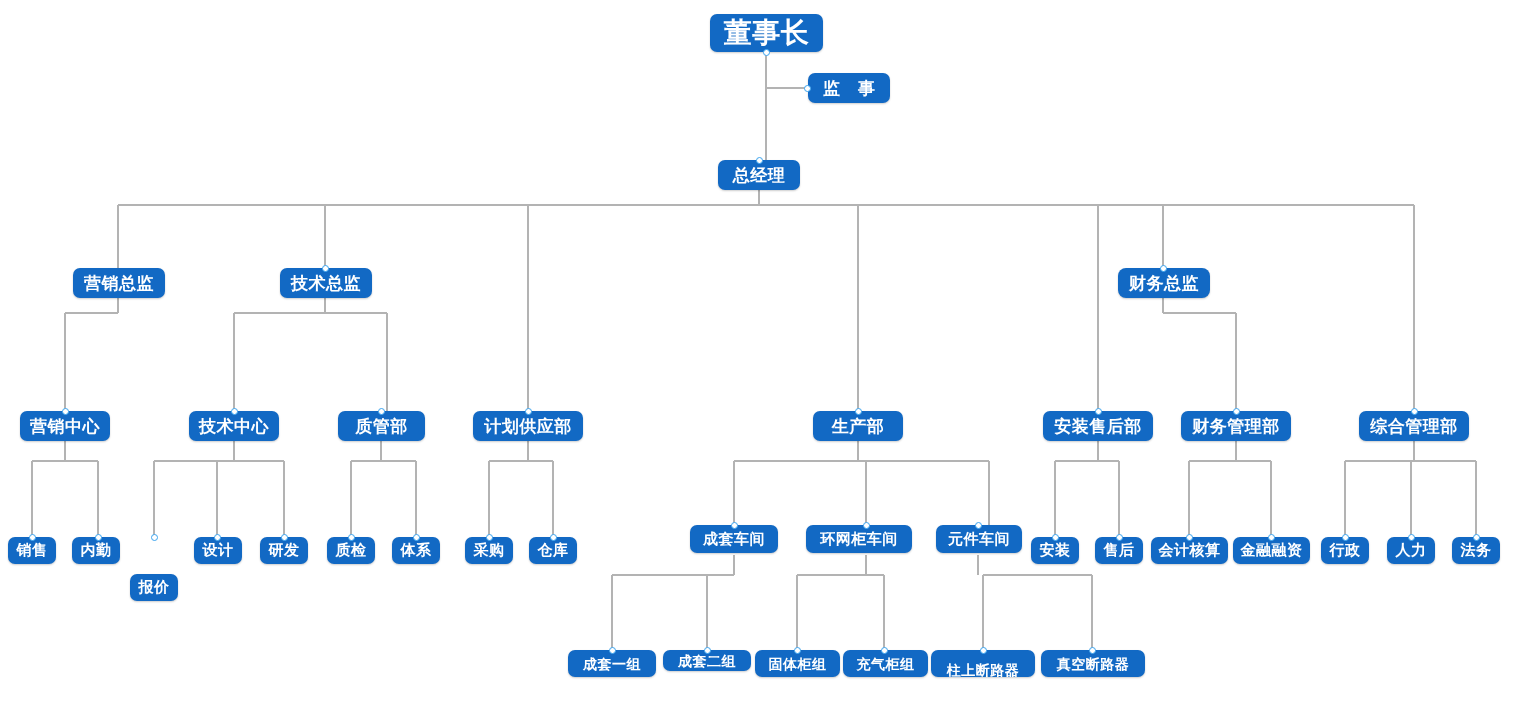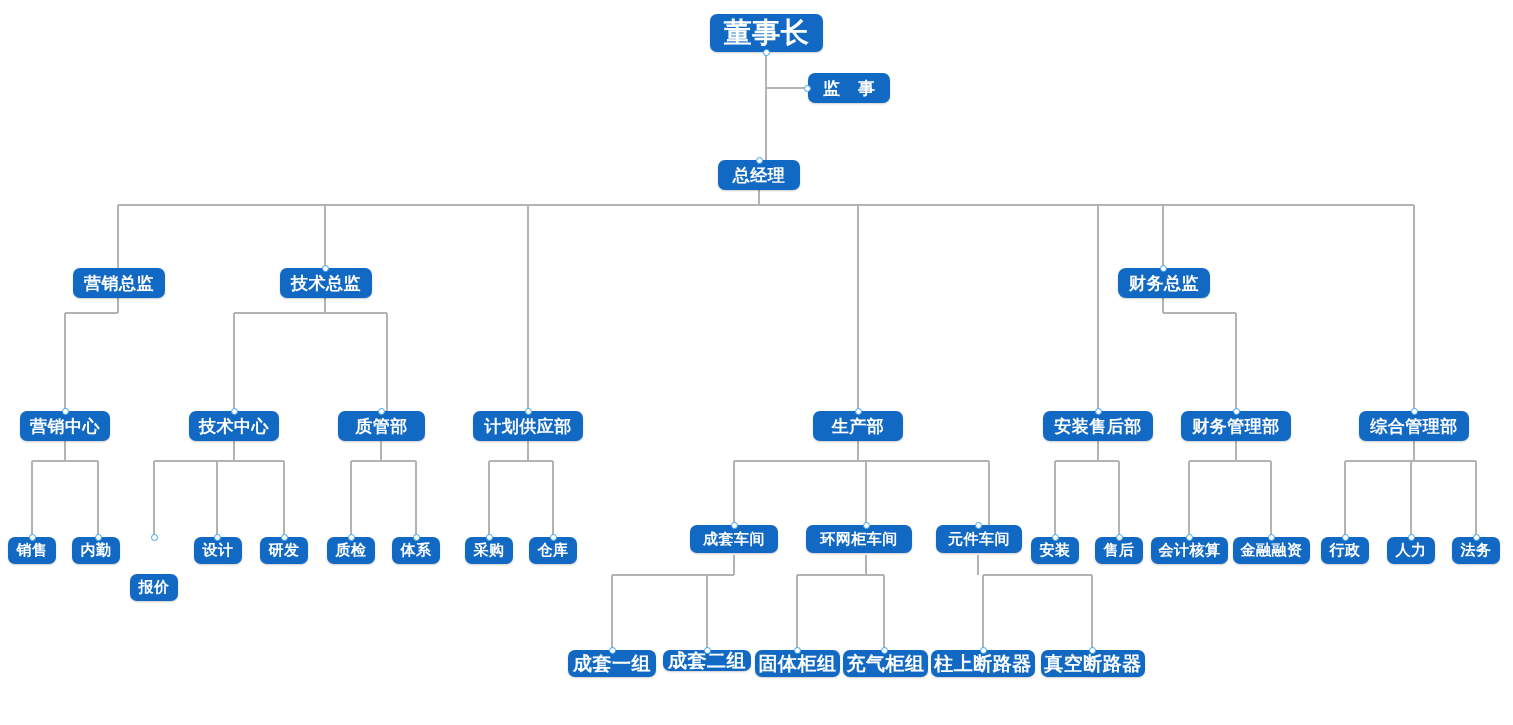--- a/index.html
+++ b/index.html
@@ -40,21 +40,21 @@
   .node .lbl{
     display:block;
     line-height:1;
     text-align:center;
   }
   
   .s-root{ font-size:28px; font-weight:600; }
   .s-l2  { font-size:17px; font-weight:600; }
   .s-l3  { font-size:17px; font-weight:600; }
   .s-l4  { font-size:15px; font-weight:600; }
-  .s-l5  { font-size:19px; font-weight:600; }
+  .s-l5  { font-size:14px; font-weight:600; }
   .node.wide-space .lbl{ letter-spacing:6px; text-indent:6px; }
 
   
   .port{
     position:absolute;
     width:7px; height:7px;
     box-sizing:border-box;
     border:1.4px solid #3ba3ee;
     background:#ffffff;
     border-radius:50%;
@@ -334,21 +334,21 @@
   <div class="node s-l5" style="left:755px;top:650px;width:85px;height:27px;align-items:center;">
     <span class="lbl">固体柜组</span>
   </div>
   <span class="port" style="left:794px;top:647px;"></span>
 
   <div class="node s-l5" style="left:843px;top:650px;width:85px;height:27px;">
     <span class="lbl">充气柜组</span>
   </div>
   <span class="port" style="left:881px;top:647px;"></span>
 
-  <div class="node s-l5" style="left:931px;top:650px;width:104px;height:27px;">
+  <div class="node s-l5" style="left:931px;top:650px;width:104px;height:27px;align-items:flex-end;">
     <span class="lbl">柱上断路器</span>
   </div>
   <span class="port" style="left:980px;top:647px;"></span>
 
   <div class="node s-l5" style="left:1041px;top:650px;width:104px;height:27px;">
     <span class="lbl">真空断路器</span>
   </div>
   <span class="port" style="left:1089px;top:647px;"></span>
 
 </div>

